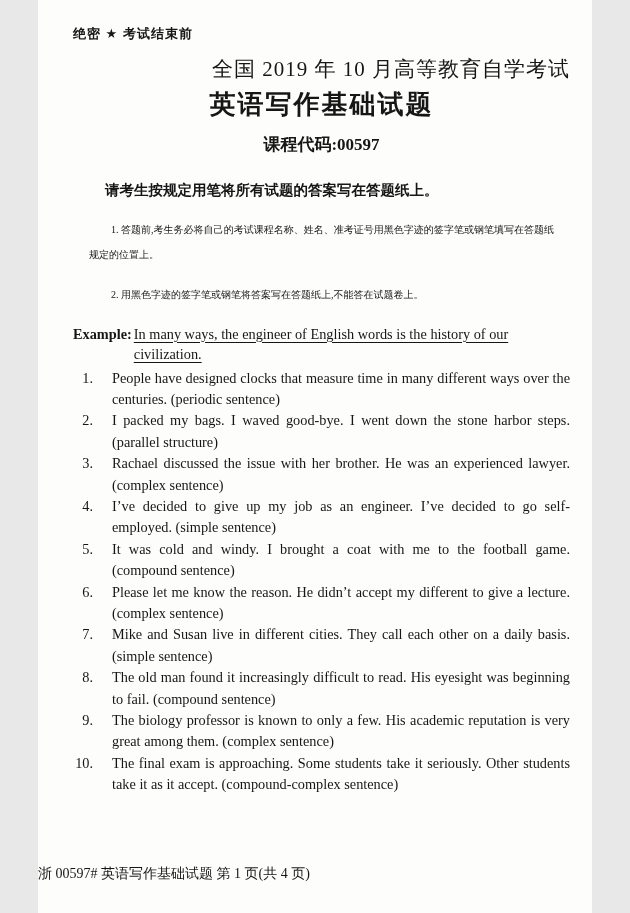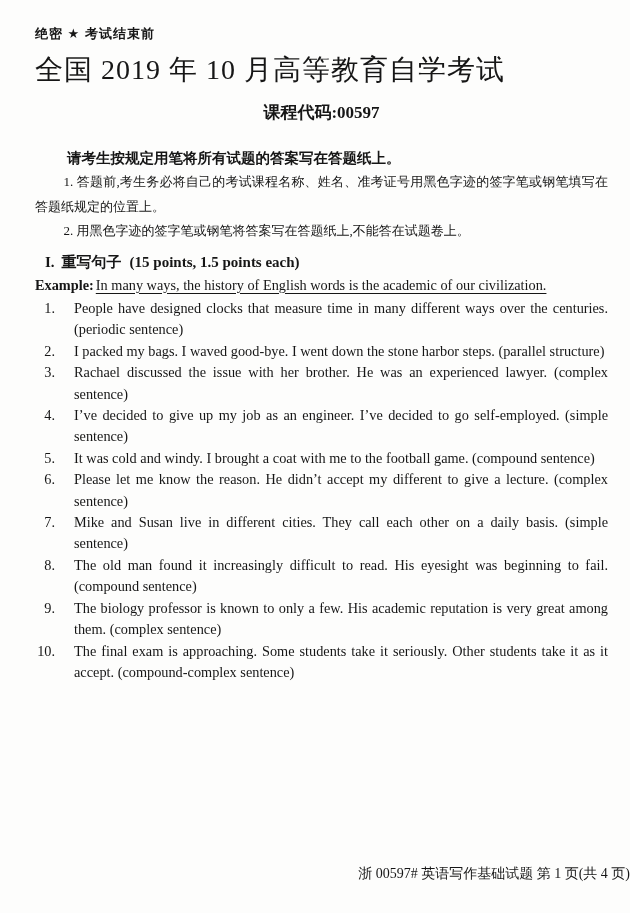--- a/index.html
+++ b/index.html
@@ -2,78 +2,78 @@
 <html><head>
 <meta charset="utf-8">
 <style>
   html, body {
     margin: 0;
     padding: 0;
     background: #e8e8e8;
   }
   .page {
     position: relative;
-    width: 630px;
+    width: 554px;
     height: 913px;
     margin: 0 auto;
     background: #fdfdfc;
     color: #161616;
     font-family: "Liberation Serif", "DejaVu Serif", serif;
     box-sizing: border-box;
     padding: 26px 22px 0 35px;
     overflow: hidden;
   }
   .classification {
     font-family: "Liberation Sans", "DejaVu Sans", sans-serif;
     font-weight: bold;
     font-size: 13px;
     line-height: 16px;
     letter-spacing: 1px;
   }
   .title1 {
     margin: 15px 0 0 0;
-    text-align: left;
-    font-size: 28px;
+    text-align: right;
+    font-size: 21px;
     font-weight: normal;
     line-height: 25px;
     letter-spacing: 1px;
   }
   .title2 {
     margin: 6px 0 0 0;
     text-align: center;
     font-family: "Liberation Sans", "DejaVu Sans", sans-serif;
     font-size: 26px;
     font-weight: bold;
     line-height: 32px;
     letter-spacing: 2px;
   }
   .course {
-    margin-top: 20px;
+    margin-top: 14px;
     text-align: center;
     font-size: 17px;
     font-weight: bold;
     line-height: 22px;
   }
   .intro {
     margin: 22px 0 0 0;
     font-family: "Liberation Sans", "DejaVu Sans", sans-serif;
     font-weight: bold;
     font-size: 14.5px;
     line-height: 24px;
     text-indent: 2.2em;
   }
   .notes-heading {
     font-family: "Liberation Sans", "DejaVu Sans", sans-serif;
     font-weight: bold;
     font-size: 14.5px;
     line-height: 24px;
   }
   .note {
-    margin: 0;
-    font-size: 13px;
+    margin: 16px;
+    font-size: 10px;
     line-height: 24.5px;
     text-indent: 2.2em;
     text-align: justify;
   }
   .sec-heading {
     margin-top: 8px;
     padding-left: 10px;
     font-weight: bold;
     font-size: 15px;
     line-height: 21px;
@@ -126,47 +126,45 @@
     flex: 1;
     min-width: 0;
     margin-left: 19px;
     text-align: justify;
   }
   .footer {
     position: absolute;
     left: 0;
     bottom: 30px;
     width: 100%;
-    text-align: right;
+    text-align: left;
     font-size: 14px;
     line-height: 18px;
   }
 </style>
 </head>
 <body>
 
 <div class="page">
 
   <div class="classification">绝密 ★ 考试结束前</div>
 
   <h1 class="title1">全国 2019 年 10 月高等教育自学考试</h1>
+  <h2 class="title2">英语写作基础试题</h2>
   <div class="course">课程代码:00597</div>
 
   <p class="intro">请考生按规定用笔将所有试题的答案写在答题纸上。</p>
   <p class="note">1. 答题前,考生务必将自己的考试课程名称、姓名、准考证号用黑色字迹的签字笔或钢笔填写在答题纸规定的位置上。</p>
   <p class="note">2. 用黑色字迹的签字笔或钢笔将答案写在答题纸上,不能答在试题卷上。</p>
 
-  <div class="sec-heading">
-    <span class="sec-num">I.</span><span class="sec-title">重写句子</span><span class="sec-points">(15 points, 1.5 points each)</span>
-  </div>
 
   <div class="example">
     <span class="ex-label">Example:</span>
     <div class="ex-body">
-      <span class="ex-answer">In many ways, the history of English words is the academic of our civilization.</span>
+      <span class="ex-answer">In many ways, the engineer of English words is the history of our civilization.</span>
     </div>
   </div>
 
   <div class="items">
     <div class="item">
       <span class="item-num">1.</span>
       <span class="item-text">People have designed clocks that measure time in many different ways over the centuries. (periodic sentence)</span>
     </div>
     <div class="item">
       <span class="item-num">2.</span>

